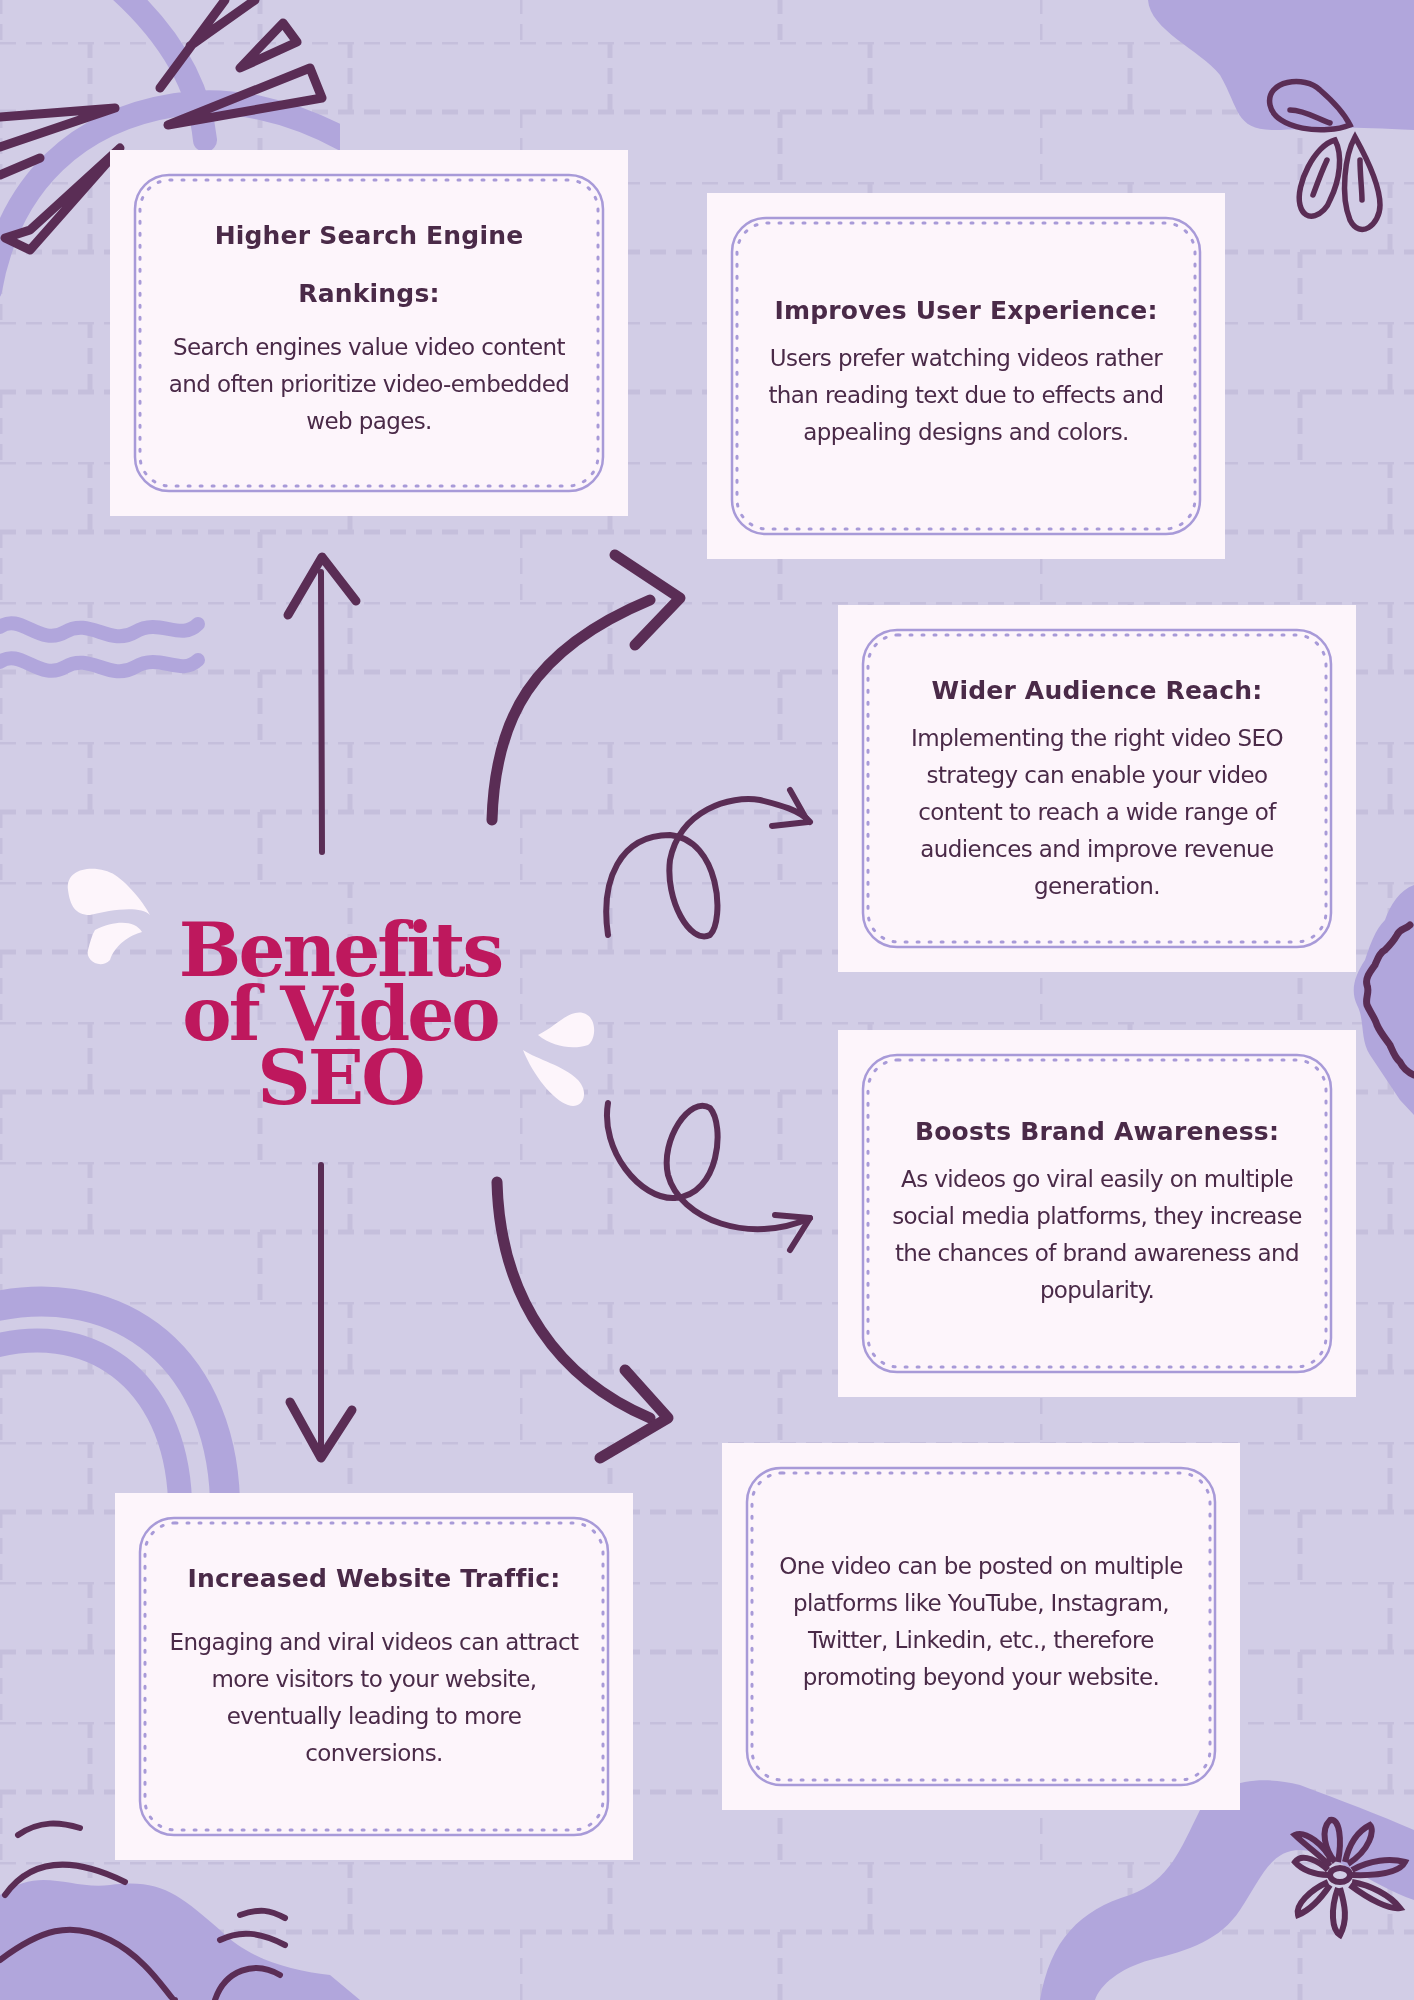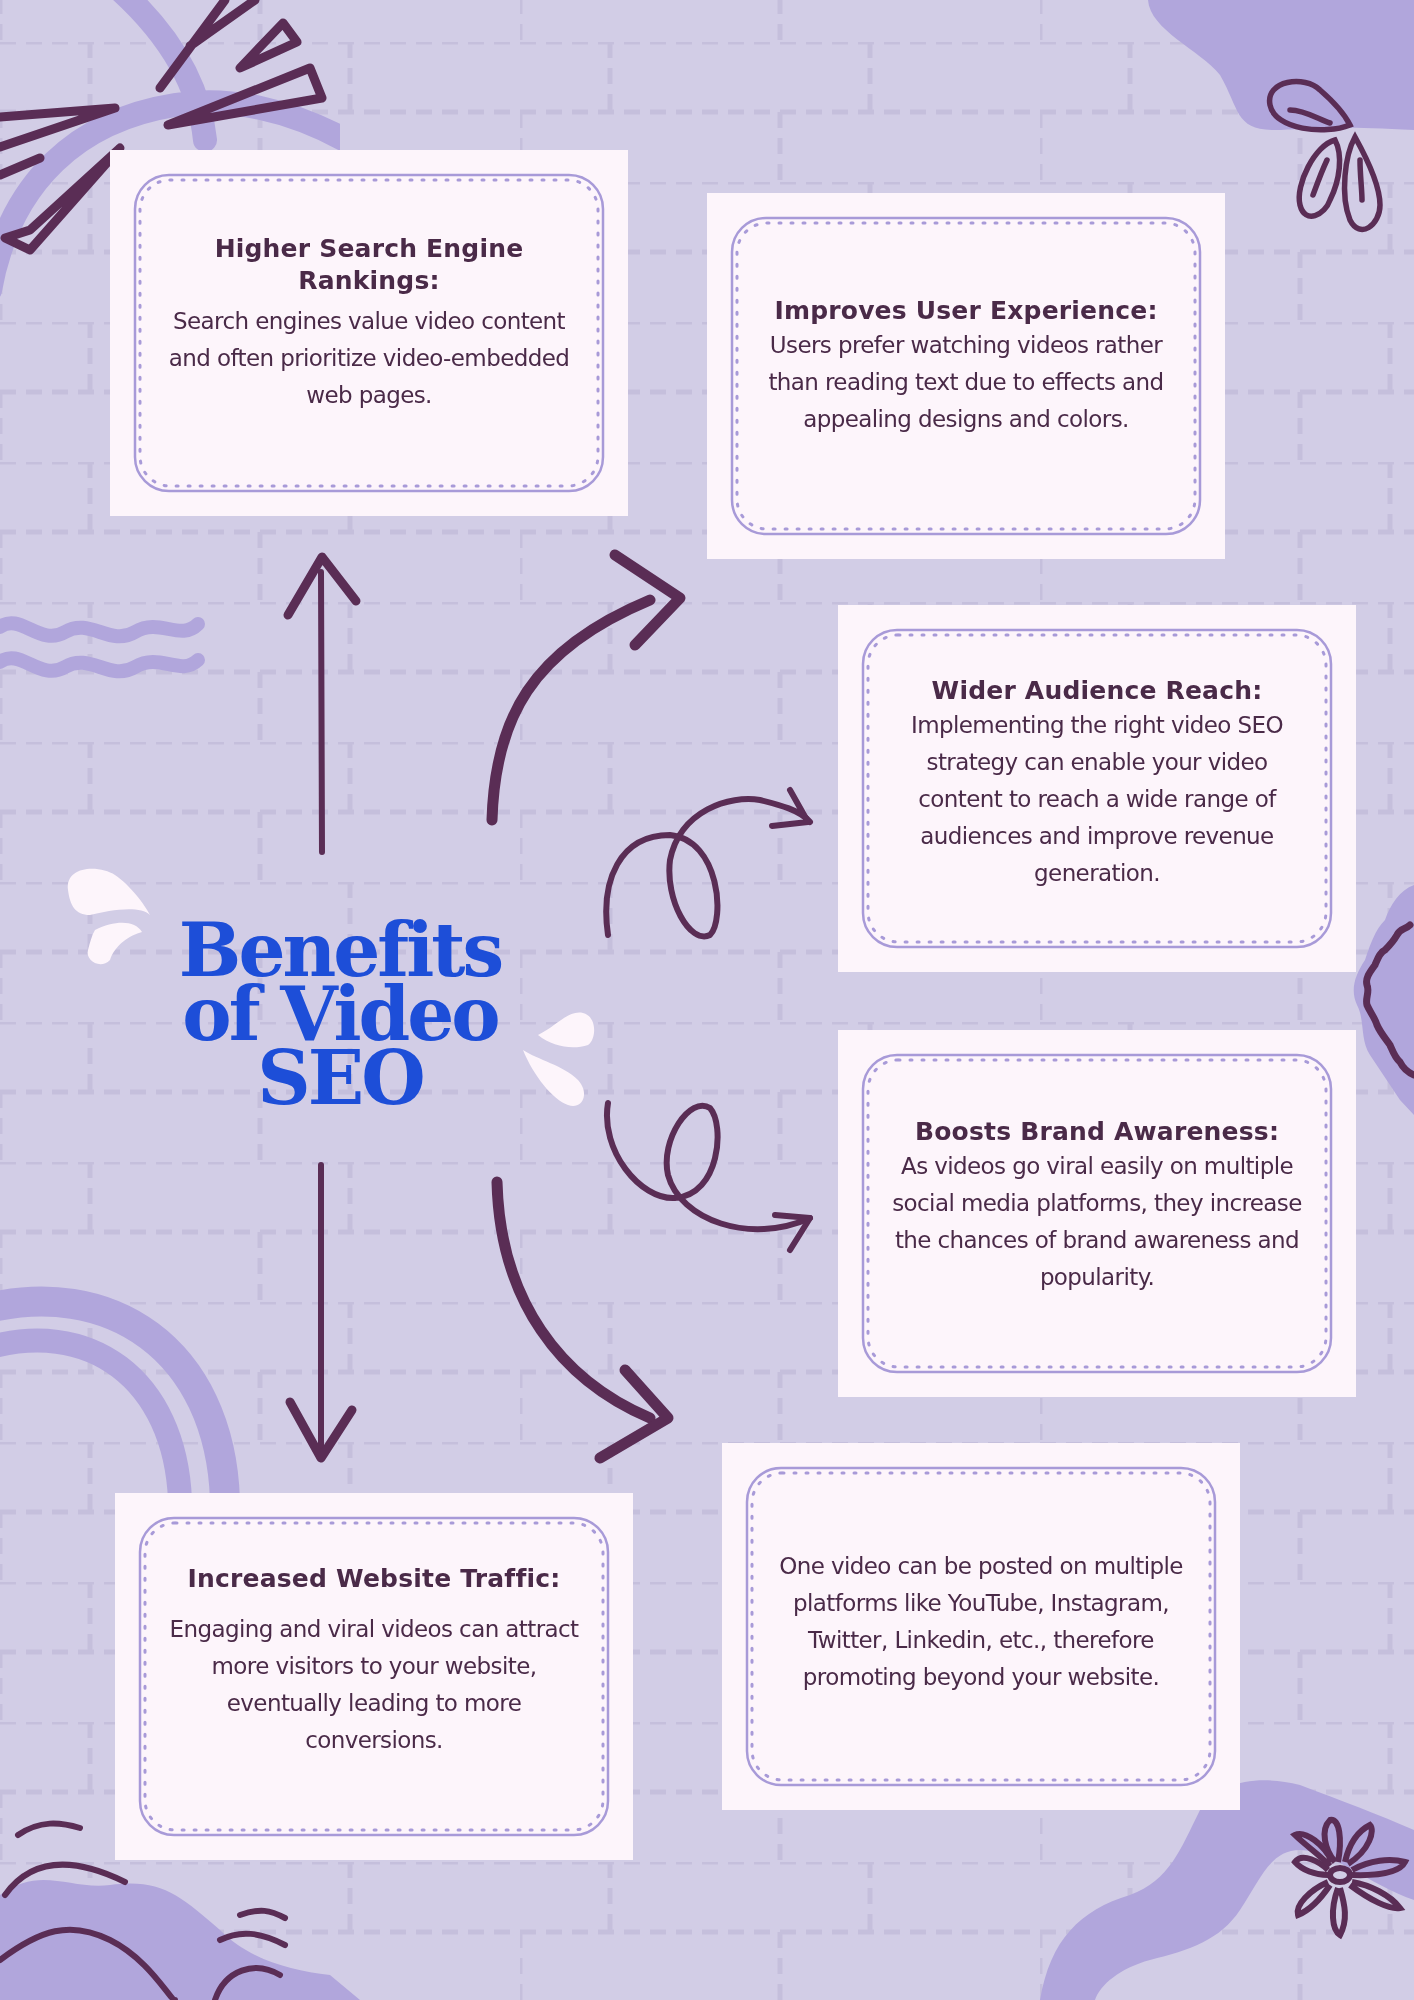--- a/index.html
+++ b/index.html
@@ -10,29 +10,29 @@
     position:absolute; z-index:3; background:#fdf5fb; box-sizing:border-box;
   }
   .card .frame { position:absolute; left:0; top:0; width:100%; height:100%; }
   .card .content {
     position:absolute; left:50px; right:50px; top:0; bottom:0;
     display:flex; flex-direction:column; align-items:center; justify-content:center;
     text-align:center; color:#4a2a48;
   }
   .card-title {
     font-family:"DejaVu Sans", sans-serif; font-weight:bold; font-size:25px;
-    line-height:32px; letter-spacing:0.2px; color:#4a2a48; margin:0;
+    line-height:58px; letter-spacing:0.2px; color:#4a2a48; margin:0;
   }
   .card-body {
     font-family:"DejaVu Sans", sans-serif; font-size:23px; line-height:37px;
     color:#4a2a48; margin:0; letter-spacing:-0.6px;
   }
   .title-block {
     position:absolute; z-index:4; left:130px; top:918px; width:420px;
-    text-align:center; color:#1d4ed8;
+    text-align:center; color:#be185d;
     font-family:"DejaVu Serif", serif; font-weight:bold;
   }
   .title-line { display:block; font-size:74px; line-height:64px; letter-spacing:-3px; }
 </style>
 </head>
 <body>
 
 <svg class="bg-grid" viewBox="0 0 1414 2000" xmlns="http://www.w3.org/2000/svg">
   <defs>
     <pattern id="bricks" x="0" y="42" width="520" height="140" patternUnits="userSpaceOnUse">

